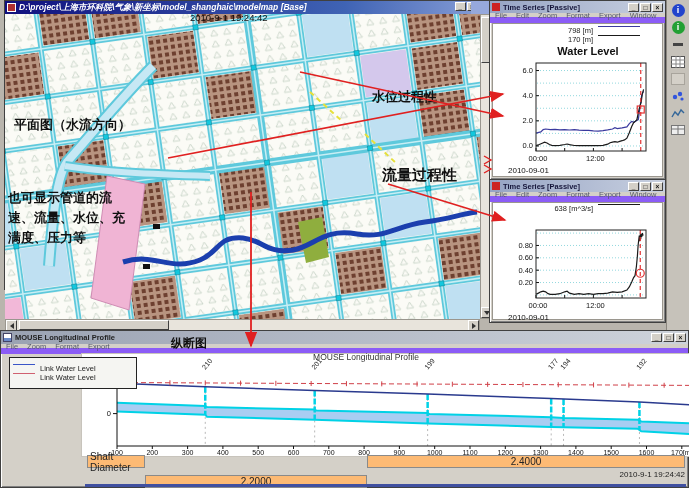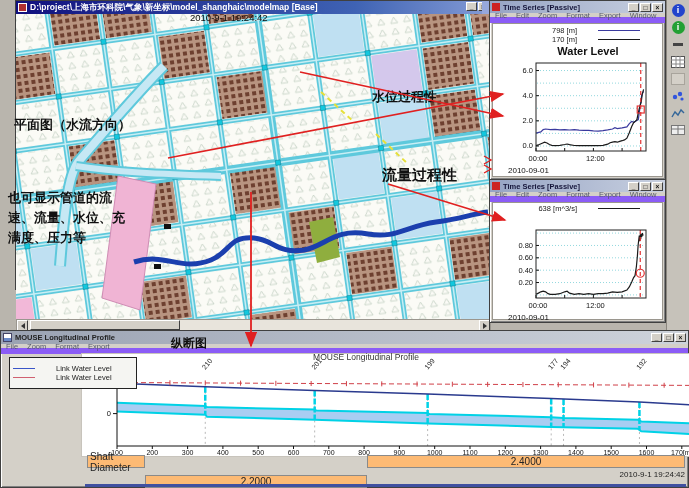--- a/index.html
+++ b/index.html
@@ -10,21 +10,21 @@
   .titlebar{position:relative;display:flex;align-items:center;gap:3px;padding:0 2px;height:12px;font-size:7.5px;font-weight:bold;overflow:hidden;white-space:nowrap;}
   .tb-active{background:linear-gradient(90deg,#10107e,#3f63b4 70%,#8aa0d8);color:#fff;height:13px;font-size:8.5px;}
   .tb-passive{background:linear-gradient(90deg,#96a4c4,#c8d0e0);color:#15153a;}
   .tb-gray{background:linear-gradient(90deg,#9aa2b2,#ced3db);color:#222;}
   .tb-title{flex:1;overflow:hidden;text-overflow:ellipsis;}
   .tb-btns{display:flex;gap:1px;}
   .tb-btn{width:11px;height:9px;background:#d4d0c8;border:1px solid;border-color:#fff #404040 #404040 #fff;font-size:6.5px;line-height:7px;text-align:center;color:#111;font-weight:bold;}
   .win-icon{width:9px;height:9px;flex:0 0 9px;}
   .menubar{display:flex;gap:9px;align-items:center;height:10px;padding:0 5px;font-size:7.5px;color:#555a6b;background:#d4d0c8;border-bottom:6px solid #8b5cf6;}
   .menu-item{cursor:default;}
-  .legend-row{display:flex;align-items:center;justify-content:flex-end;gap:21px;height:9px;}
+  .legend-row{display:flex;align-items:flex-start;justify-content:flex-end;gap:5px;height:9px;}
   .legend-label{font-size:7.5px;color:#222;text-align:right;white-space:nowrap;}
   .legend-line{display:inline-block;width:42px;height:0;border-top:1.6px solid #444;}
   .chart-title{font-size:11px;font-weight:bold;color:#111;text-align:center;}
   .annot{color:#101010;font-weight:bold;z-index:40;}
   .scroll{background:#e8e4dc;border:1px solid #9a968e;}
   .scroll-thumb{position:absolute;background:#d4d0c8;border:1px solid;border-color:#fff #404040 #404040 #fff;}
   .scroll-btn{position:absolute;width:11px;height:11px;background:#d4d0c8;border:1px solid;border-color:#fff #404040 #404040 #fff;display:flex;align-items:center;justify-content:center;}
   .arr-dn{width:0;height:0;border-left:3px solid transparent;border-right:3px solid transparent;border-top:4px solid #333;}
   .arr-lf{width:0;height:0;border-top:3px solid transparent;border-bottom:3px solid transparent;border-right:4px solid #333;}
   .arr-rt{width:0;height:0;border-top:3px solid transparent;border-bottom:3px solid transparent;border-left:4px solid #333;}
@@ -32,21 +32,21 @@
   .cellbox{position:absolute;border:1px solid #8a8a8a;background:#fdba74;font-size:10px;color:#222;display:flex;align-items:center;}
   .toolstrip-icon{width:18px;height:15px;margin:0 auto 2px auto;display:flex;align-items:center;justify-content:center;}
   .profile-legend{position:absolute;border:1px solid #222;background:#f5f5f2;padding:6px 3px;z-index:20;}
   .profile-legend .legend-row{justify-content:flex-start;}
 </style>
 </head>
 <body>
 
 <div class="app">
 
-  <div class="window" style="left:15px;top:0;width:487px;height:290px;">
+  <div class="window" style="left:4px;top:0;width:487px;height:290px;font-style:italic;">
     <div class="titlebar tb-active">
       <span class="win-icon" style="background:#b03030;border:1px solid #fff;"></span>
       <span class="tb-title">D:\project\上海市环科院\气象\新坐标\model_shanghaic\modelmap [Base]</span>
       <span class="tb-btns" style="position:absolute;left:450px;top:1px;">
         <span class="tb-btn">_</span>
         <span class="tb-btn">□</span>
         <span class="tb-btn">×</span>
       </span>
       <span class="abs" style="left:466px;top:0;width:21px;height:13px;background:#96a8dc;"></span>
     </div>

